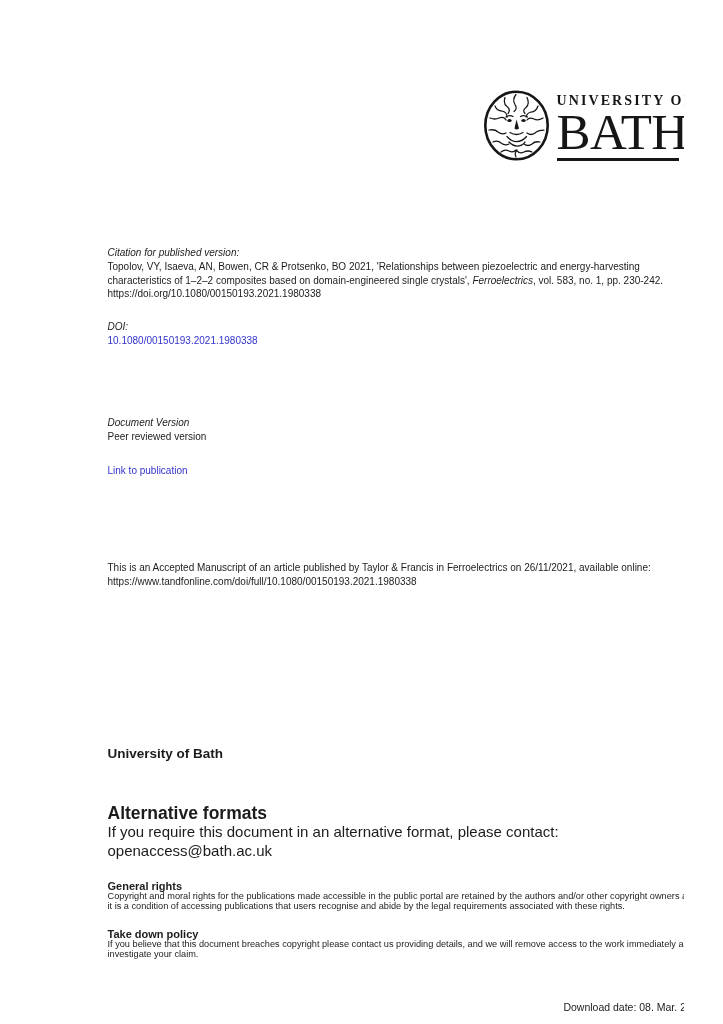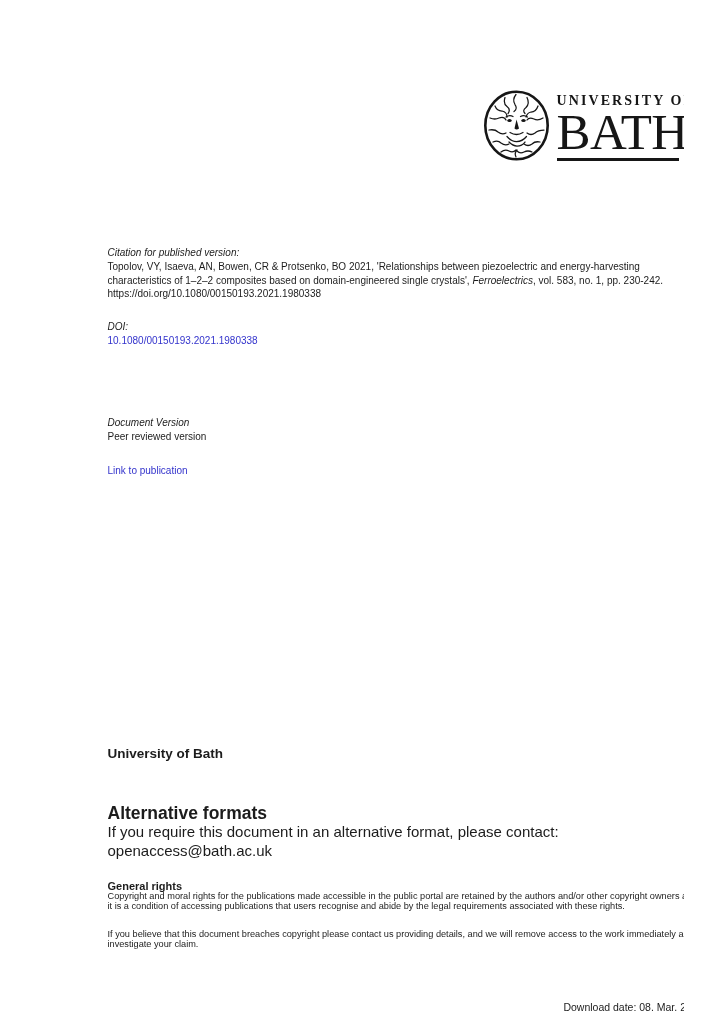--- a/index.html
+++ b/index.html
@@ -156,33 +156,37 @@
 
   <div class="blk publink-blk sm">
     <a class="link">Link to publication</a>
   </div>
 
   <div class="blk docver-blk sm">
     <div class="it">Document Version</div>
     <div>Peer reviewed version</div>
   </div>
 
+  <div class="blk accepted-blk sm">
+    <p>This is an Accepted Manuscript of an article published by Taylor &amp; Francis in Ferroelectrics  on 26/11/2021, available online: https://www.tandfonline.com/doi/full/10.1080/00150193.2021.1980338</p>
+  </div>
 
   <div class="blk uob-heading">University of Bath</div>
 
   <div class="blk altfmt-blk">
     <div class="altfmt-heading">Alternative formats</div>
     <div class="altfmt-body">If you require this document in an alternative format, please contact:</div>
     <div class="altfmt-body">openaccess@bath.ac.uk</div>
   </div>
 
   <div class="blk rights-blk">
     <div class="fineprint-heading">General rights</div>
     <p class="fineprint-body">Copyright and moral rights for the publications made accessible in the public portal are retained by the authors and/or other copyright owners and it is a condition of accessing publications that users recognise and abide by the legal requirements associated with these rights.</p>
   </div>
 
   <div class="blk takedown-blk">
+    <div class="fineprint-heading">Take down policy</div>
     <p class="fineprint-body">If you believe that this document breaches copyright please contact us providing details, and we will remove access to the work immediately and investigate your claim.</p>
   </div>
 
   <div class="blk download-blk">Download date: 08. Mar. 2023</div>
 
 </div>
 
 </body></html>

